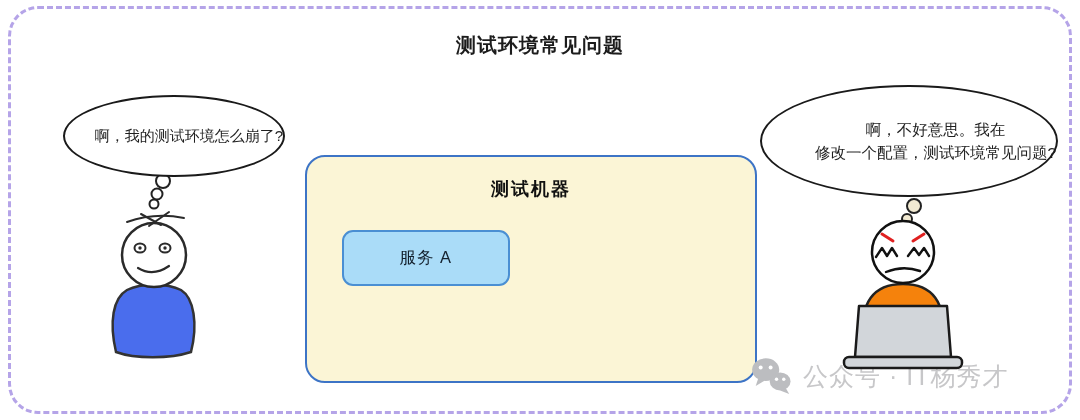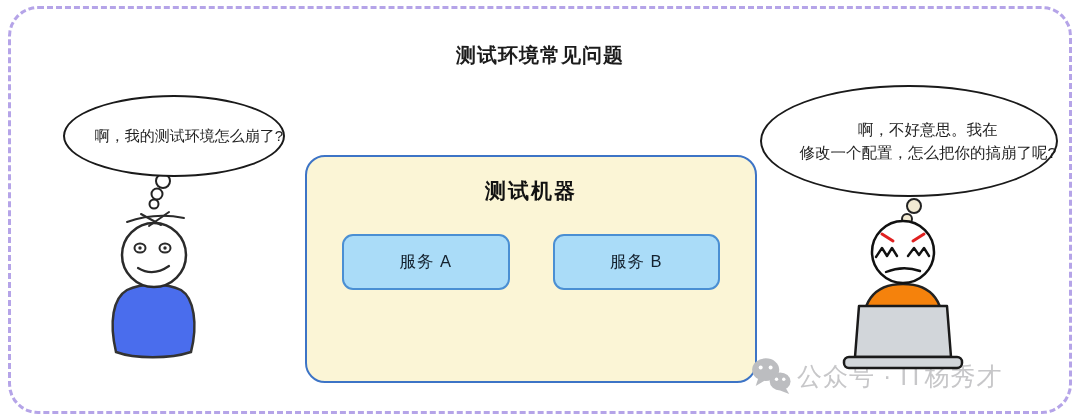--- a/index.html
+++ b/index.html
@@ -6,83 +6,82 @@
   .canvas{
     position:relative;width:1080px;height:420px;background:#ffffff;
     font-family:"Liberation Sans","DejaVu Sans",sans-serif;overflow:hidden;
   }
   .dashed-frame{
     position:absolute;left:8px;top:6px;right:8px;bottom:6px;
     border:3px dashed #b5a4e8;border-radius:30px;pointer-events:none;
   }
   .main-title{
     position:absolute;left:0;top:32px;width:100%;text-align:center;
-    font-size:20px;font-weight:bold;color:#1c1c1c;letter-spacing:1px;margin-top:10px;
+    font-size:20px;font-weight:bold;color:#1c1c1c;letter-spacing:1px;
   }
   
   .bubble{
     position:absolute;border:2.5px solid #1a1a1a;border-radius:50%;
     background:#ffffff;display:flex;align-items:center;justify-content:flex-end;
     text-align:center;color:#1f1f1f;z-index:3;
   }
   .bubble-left{left:63px;top:95px;width:218px;height:78px;font-size:15px;}
   .bubble-right{left:760px;top:85px;width:294px;height:108px;font-size:15.5px;line-height:23px;white-space:pre-line;}
   
   .machine-box{
     position:absolute;left:305px;top:155px;width:452px;height:228px;
     background:#fbf5d6;border:2.5px solid #3d74c6;border-radius:20px;
     box-sizing:border-box;z-index:1;
   }
   .machine-title{
-    margin-top:20px;text-align:center;font-size:21px;font-weight:bold;
+    margin-top:20px;text-align:center;font-size:18px;font-weight:bold;
     color:#111111;letter-spacing:2px;
   }
   .service-grid{
     display:grid;grid-template-columns:1fr 1fr;column-gap:75px;row-gap:23px;
     padding:0 35px;margin-top:29px;gap:43px;
   }
   .service-box{
     height:52px;background:#aadcf8;border:2px solid #4a8fd3;border-radius:11px;
     display:flex;align-items:center;justify-content:center;
     font-size:16.5px;font-weight:500;color:#14212e;letter-spacing:1px;
   }
   .figure-svg{position:absolute;z-index:2;}
   .left-figure{left:100px;top:170px;}
   .right-figure{left:835px;top:195px;z-index:2;}
   .watermark{
     position:absolute;left:750px;top:357px;display:flex;align-items:center;
-    gap:3px;z-index:1;
+    gap:9px;z-index:1;
   }
   .watermark-text{
     font-size:25px;color:#c7c7c9;letter-spacing:1px;white-space:nowrap;
   }
 </style>
 </head>
 <body>
 
 <div class="canvas">
 
   <div class="dashed-frame"></div>
 
   <div class="main-title">测试环境常见问题</div>
 
   <div class="bubble bubble-left">
     <span>啊，我的测试环境怎么崩了?</span>
   </div>
 
   <div class="bubble bubble-right">
     <span>啊，不好意思。我在
-修改一个配置，怎么把你的搞崩了呢?</span>
+修改一个配置，测试环境常见问题?</span>
   </div>
 
   <div class="machine-box">
     <div class="machine-title">测试机器</div>
     <div class="service-grid">
       <div class="service-box">服务 A</div>
-      <div class="service-box">服务 B</div>
     </div>
   </div>
 
   <div class="watermark">
     <svg width="44" height="38" viewBox="0 0 48 42">
       <g fill="#bcbdc0">
         <ellipse cx="17" cy="14" rx="15" ry="12.5"></ellipse>
         <path d="M 9 23 L 6 32 L 16 26 Z"></path>
         <ellipse cx="33" cy="27" rx="11.5" ry="10"></ellipse>
         <path d="M 39 34 L 43 41 L 33 37 Z"></path>

